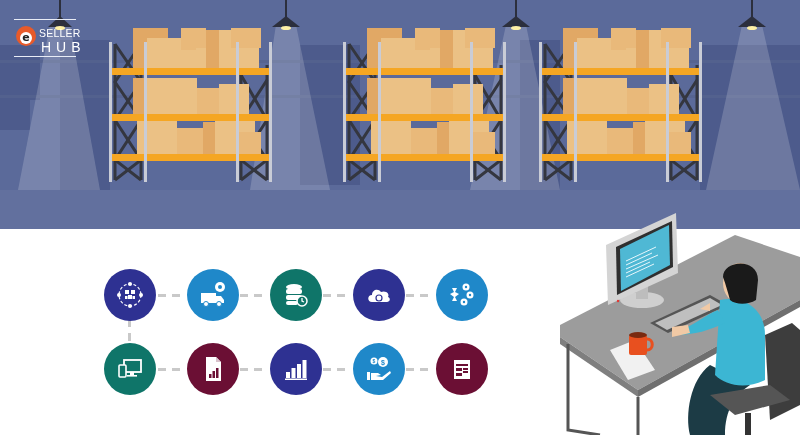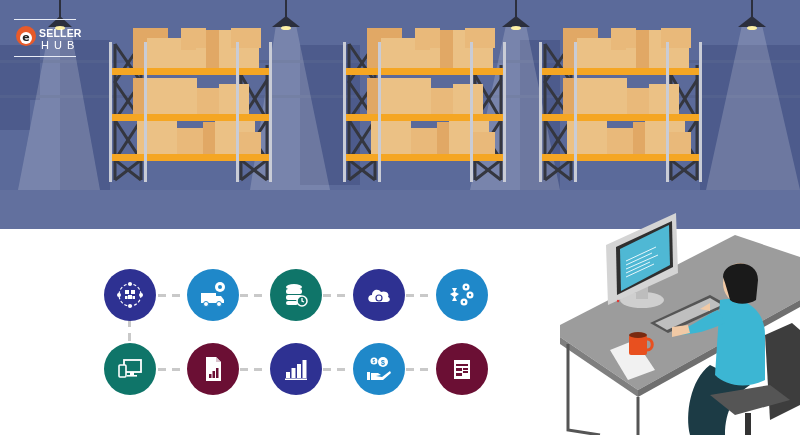--- a/index.html
+++ b/index.html
@@ -4,22 +4,22 @@
 <style>
   * { box-sizing: border-box; margin: 0; padding: 0; }
   html, body { width: 800px; height: 435px; overflow: hidden; background: #ffffff; font-family: "Liberation Sans", sans-serif; }
   #stage { position: relative; width: 800px; height: 435px; }
   #warehouse { position: absolute; left: 0; top: 0; width: 800px; height: 229px; background: #5b6a9a; overflow: hidden; }
   #warehouse svg { position: absolute; left: 0; top: 0; }
   #logo { position: absolute; left: 14px; top: 19px; width: 64px; height: 38px; }
   #logo .rule { position: absolute; left: 0; width: 62px; height: 1px; background: #e8ecf6; }
   #logo .badge { position: absolute; left: 2px; top: 7px; width: 20px; height: 20px; border-radius: 50%; background: #e85a2a; }
   #logo .badge-inner { position: absolute; left: 4px; top: 6px; width: 12px; height: 12px; border-radius: 50%; background: #ffffff; color: #222; font-size: 11px; font-weight: bold; line-height: 11px; text-align: center; font-family: "DejaVu Sans", sans-serif; }
-  #logo .word1 { position: absolute; left: 25px; top: 8px; font-size: 10.5px; color: #ffffff; letter-spacing: 0.2px; font-weight: bold; }
-  #logo .word2 { position: absolute; left: 27px; top: 20px; font-size: 11px; color: #ffffff; letter-spacing: 5px; text-align: center; }
+  #logo .word1 { position: absolute; left: 25px; top: 8px; font-size: 10.5px; color: #ffffff; letter-spacing: 0.2px; font-weight: normal; }
+  #logo .word2 { position: absolute; left: 27px; top: 20px; font-size: 14px; color: #ffffff; letter-spacing: 5px; text-align: center; }
 
   #icon-grid { position: absolute; left: 0; top: 229px; width: 560px; height: 206px; }
   .node { position: absolute; width: 52px; height: 52px; border-radius: 50%; display: flex; align-items: center; justify-content: center; cursor: pointer; }
   .node svg { width: 30px; height: 30px; }
   .dash { position: absolute; height: 3px; background: repeating-linear-gradient(90deg, #c9c9c9 0 8px, transparent 8px 14px); }
   .vdash { position: absolute; width: 3px; background: repeating-linear-gradient(180deg, #c9c9c9 0 8px, transparent 8px 14px); }
   #workstation { position: absolute; left: 560px; top: 205px; width: 240px; height: 230px; }
 </style>
 </head>
 <body>

